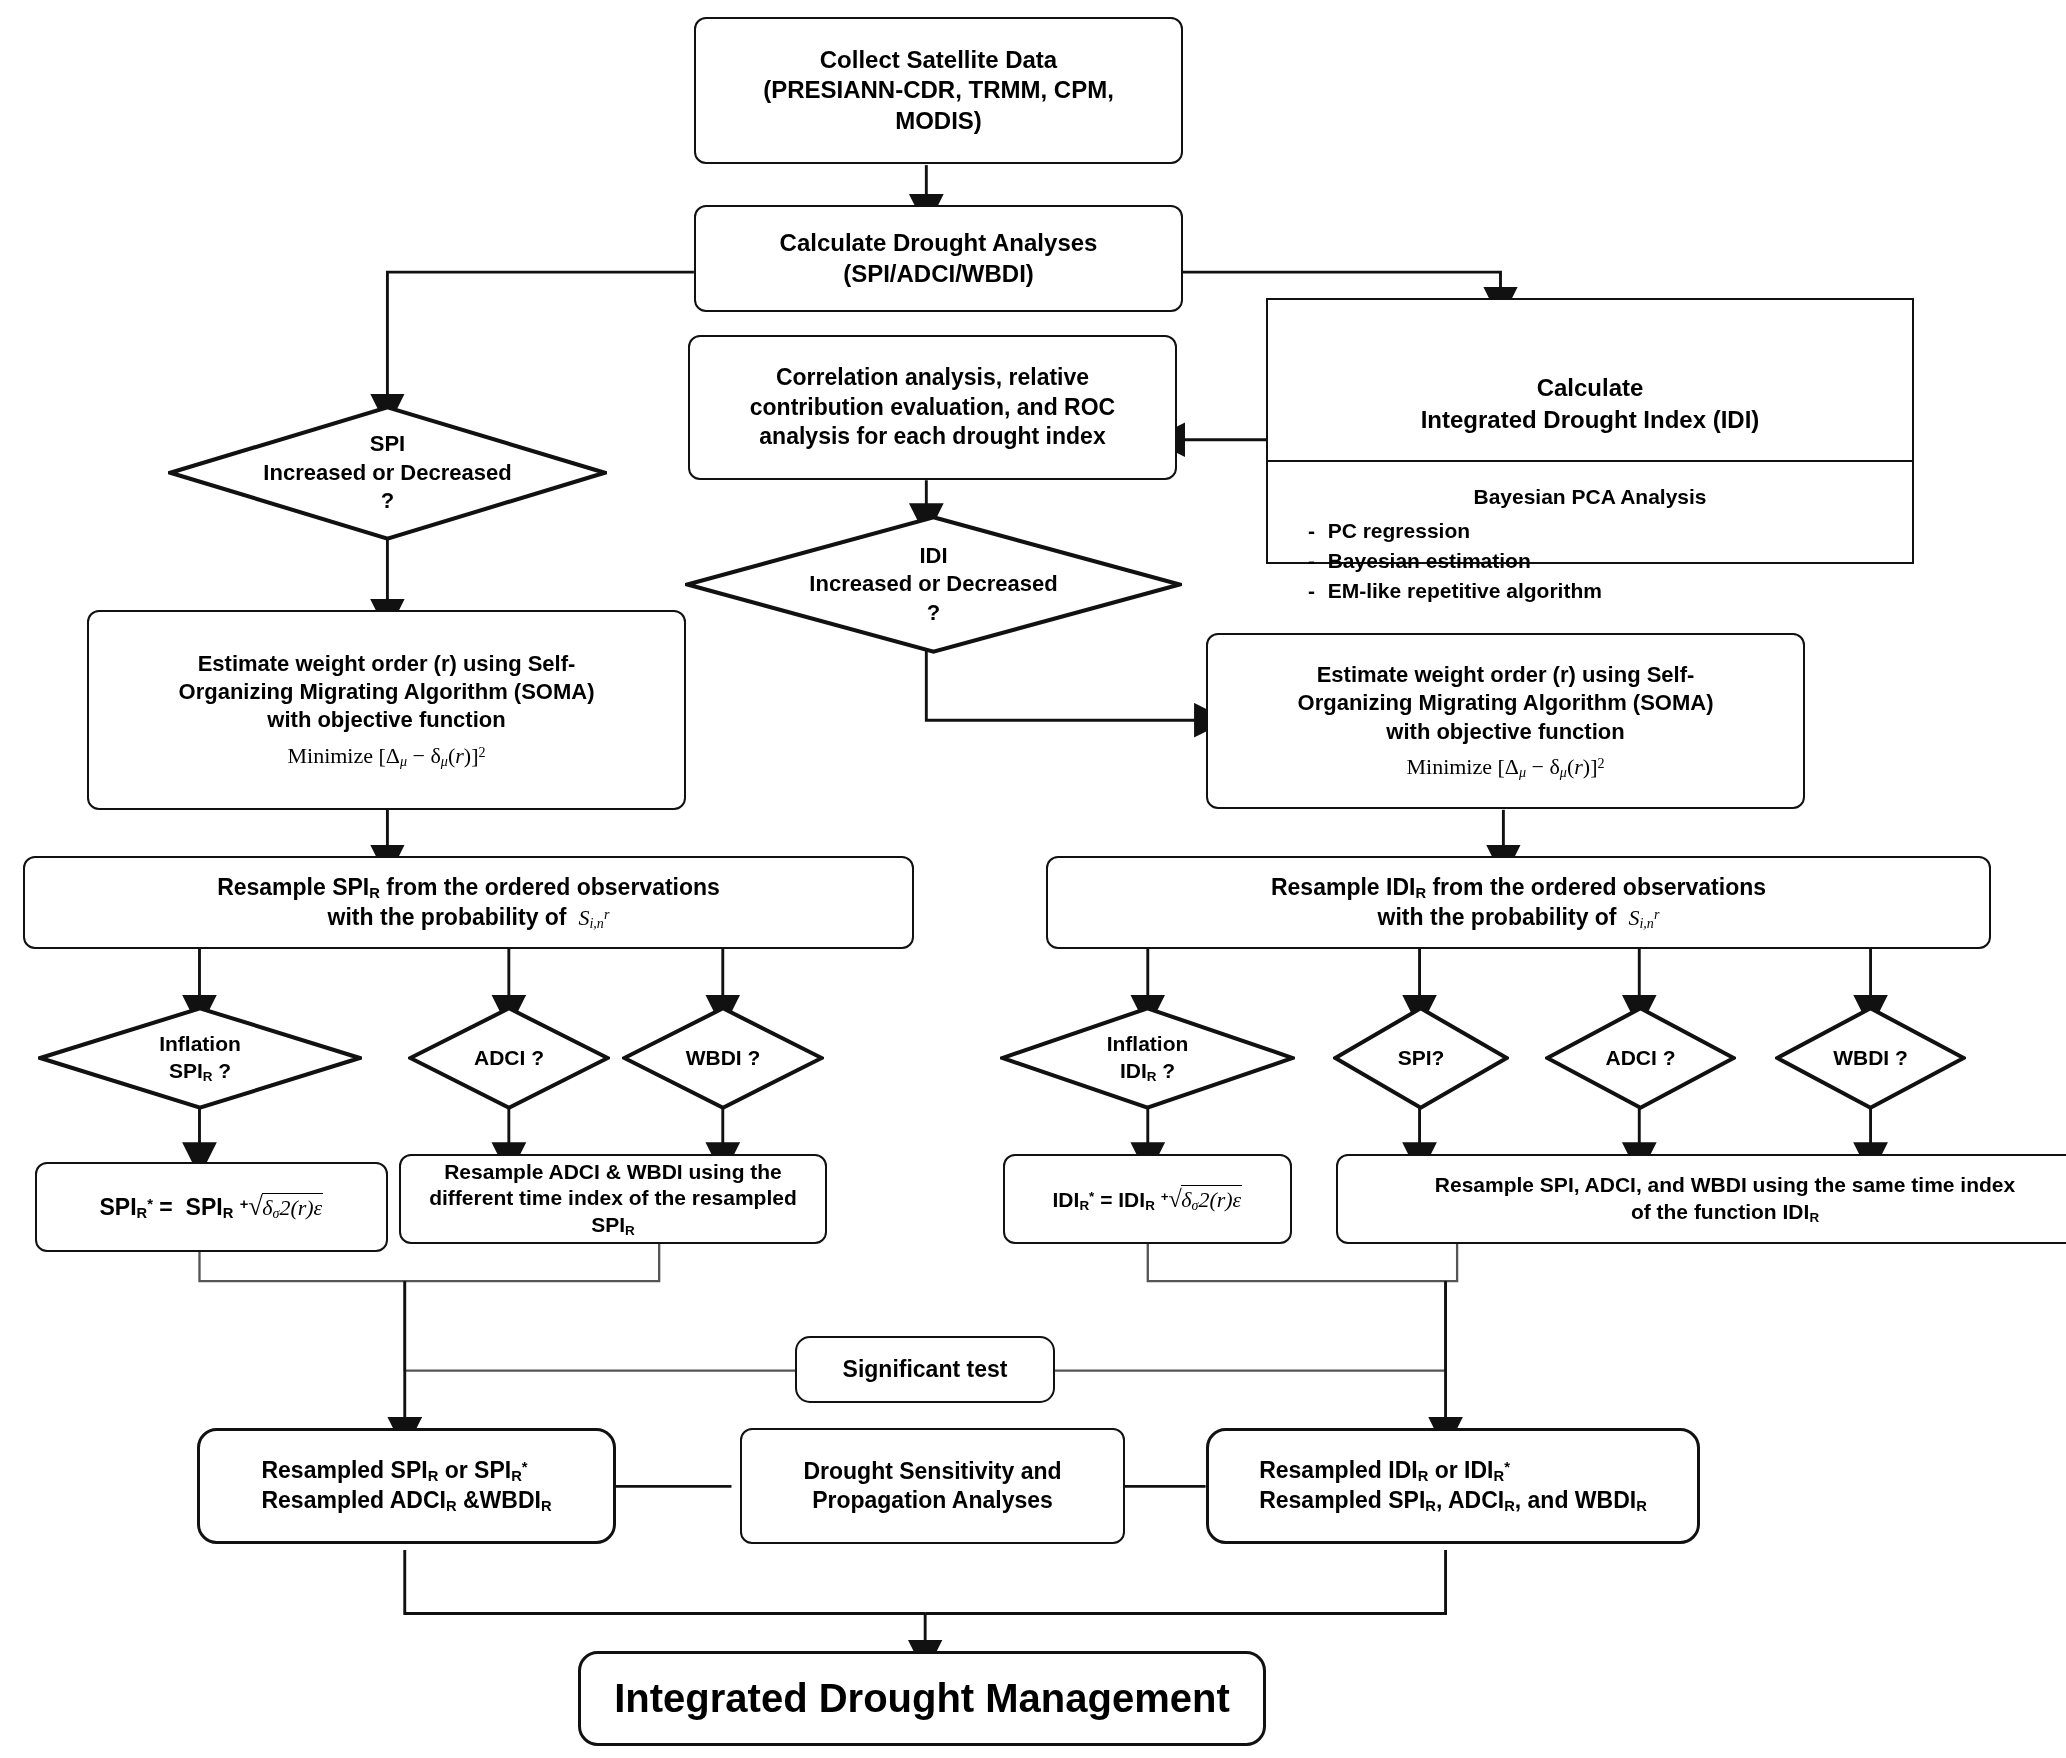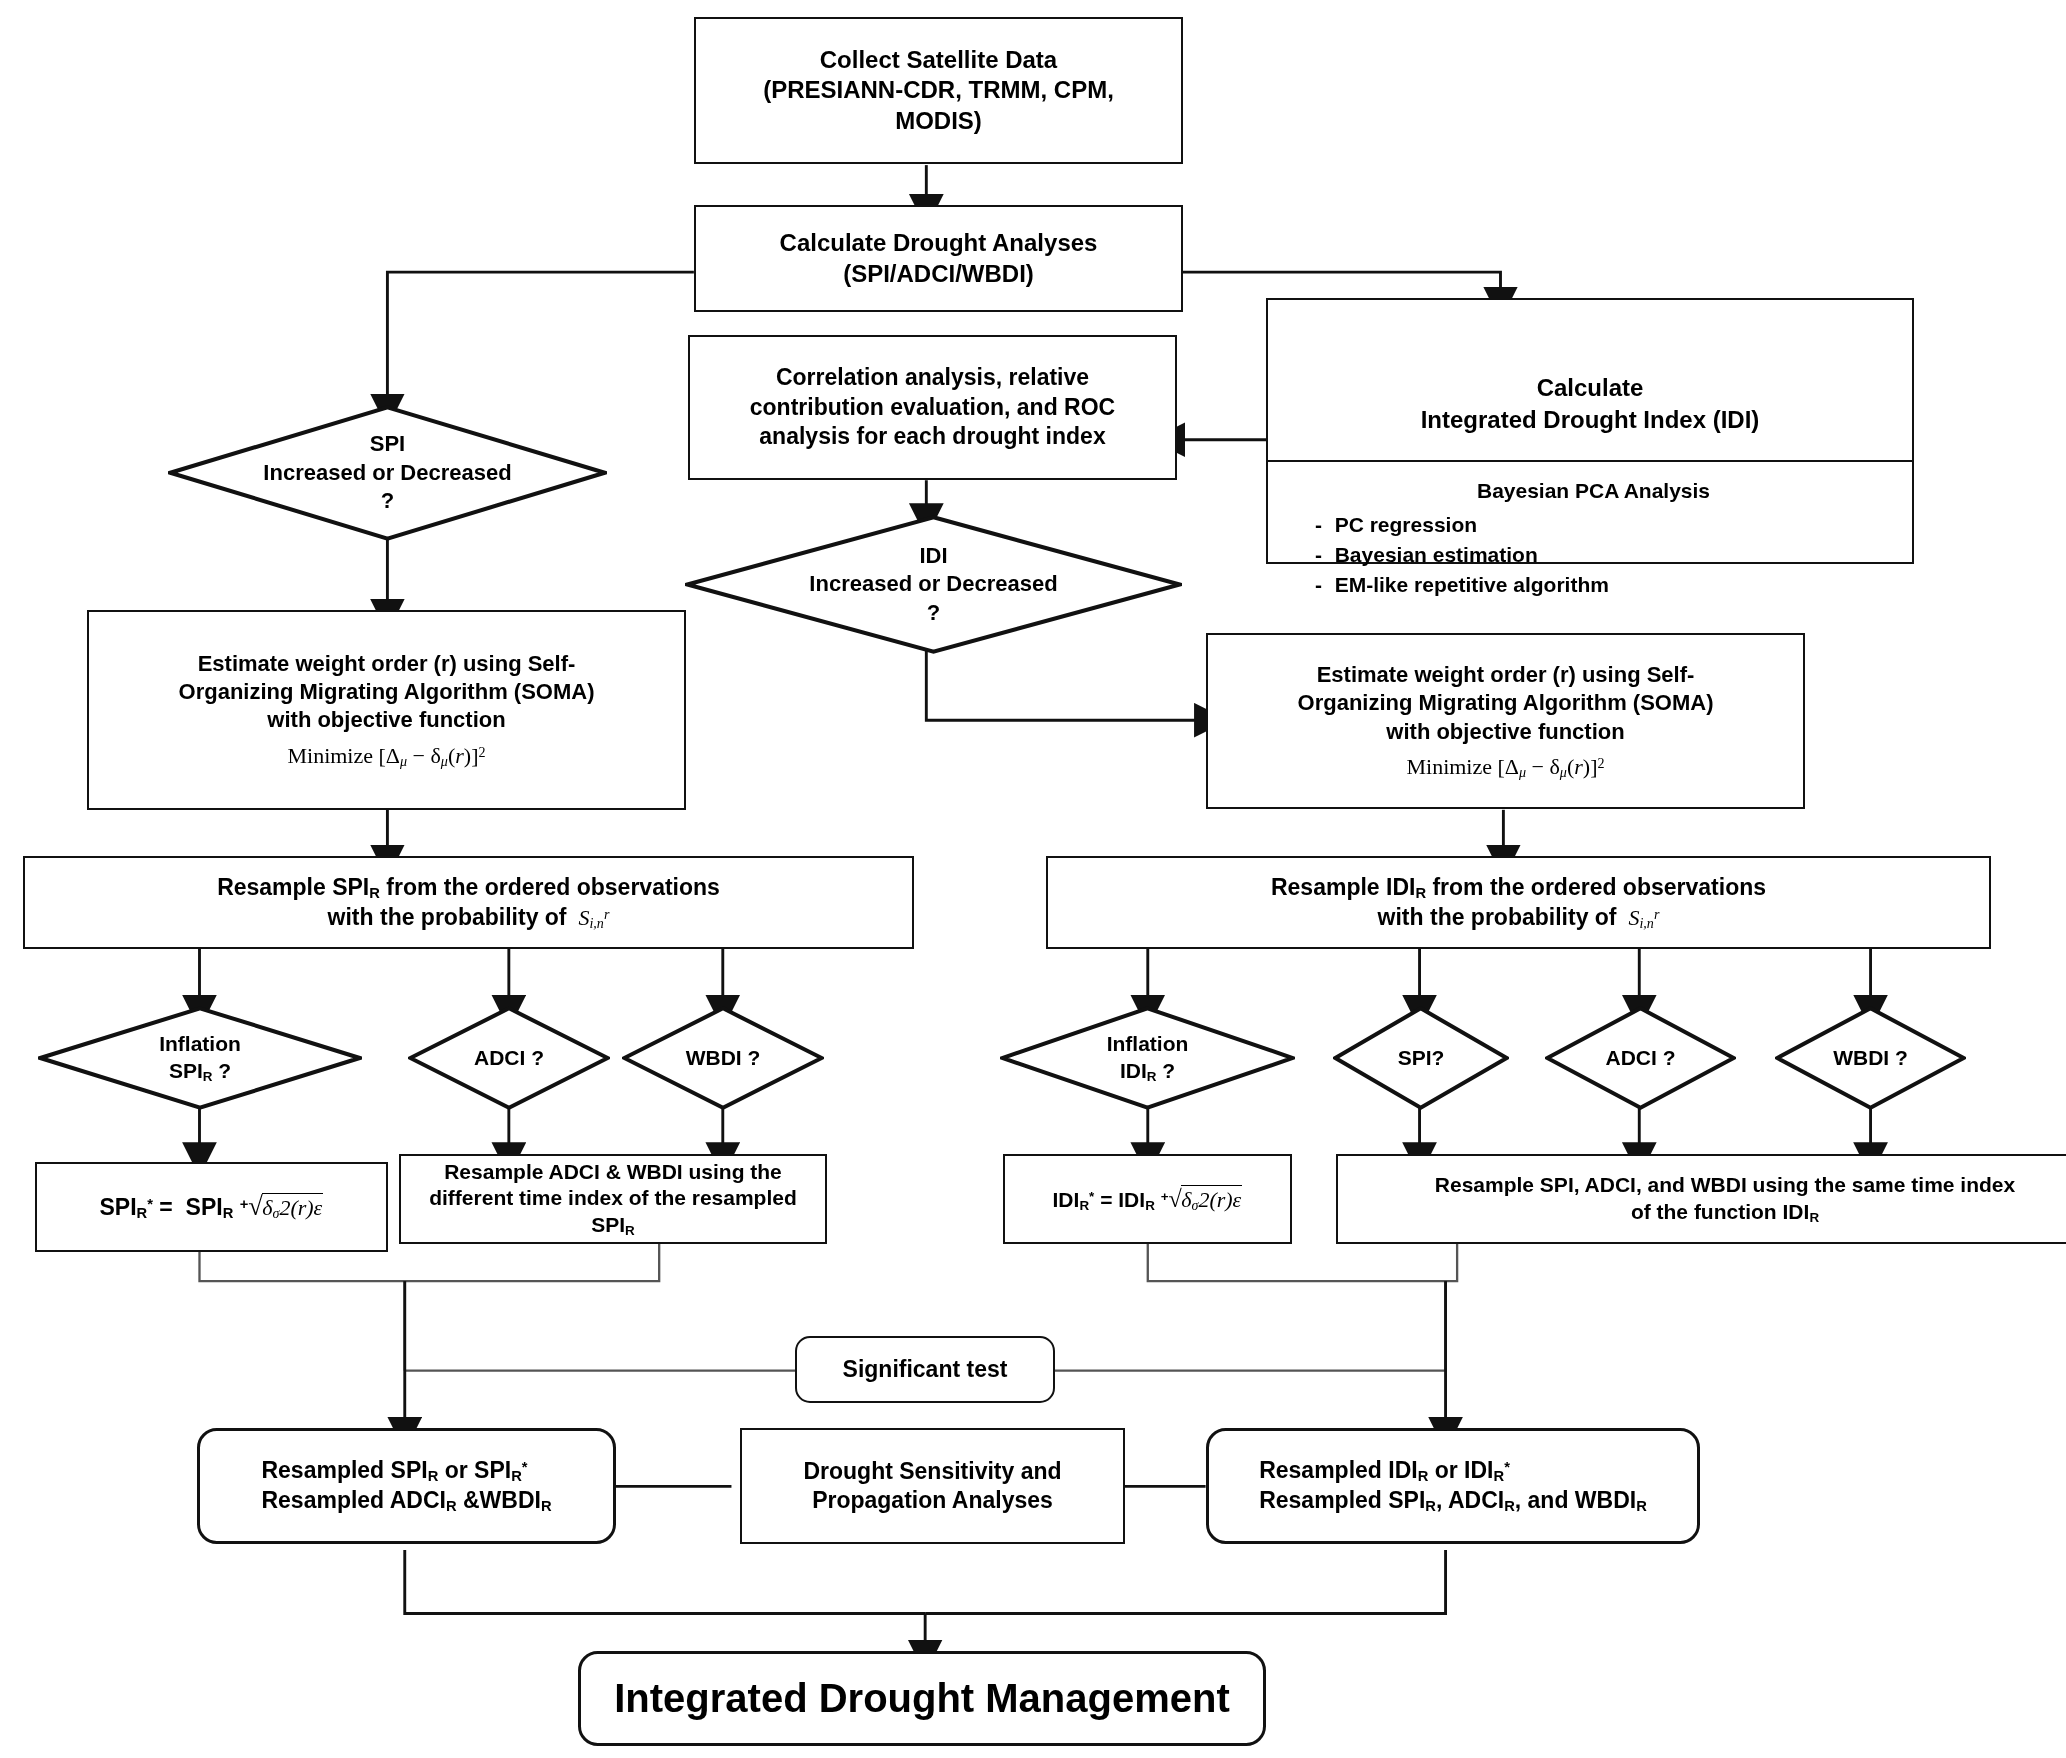--- a/index.html
+++ b/index.html
@@ -1,21 +1,21 @@
 <!DOCTYPE html>
 <html style="font-size:9.3px"><head>
 <meta charset="utf-8">
 <style>
   html,body{margin:0;padding:0;background:#ffffff;}
   body{font-family:"Liberation Sans", sans-serif;color:#000;}
   #stage{position:relative;width:2066px;height:1759px;background:#fff;overflow:hidden;}
   svg#wires{position:absolute;left:0;top:0;width:2066px;height:1759px;pointer-events:none;}
 
   .node{position:absolute;box-sizing:border-box;background:#fff;
-        display:flex;align-items:center;justify-content:center;text-align:center;}
+        display:flex;align-items:center;justify-content:center;text-align:center;border-radius:12px;}
   .rect{border:2.3px solid #111;}
   .round{border:3.5px solid #111;border-radius:19.7px;}
   .node .txt{line-height:1.28;padding:3.5px 8px;font-weight:700;}
 
   
   .diamond{position:absolute;}
   .diamond .dshape{position:absolute;left:0;top:0;width:100%;height:100%;}
   .diamond .dlabel{position:absolute;left:0;top:0;width:100%;height:100%;
       display:flex;align-items:center;justify-content:center;text-align:center;
       font-weight:700;line-height:1.3;}
@@ -31,21 +31,21 @@
   sub{font-size:.64em;vertical-align:-0.22em;}
   sup{font-size:.64em;vertical-align:0.42em;}
   .sqrt{display:inline-block;border-top:1.2px solid #000;padding:0 1.2px 0 0.6px;margin-left:-1.2px;}
   .radsign{display:inline-block;font-size:1.15em;}
   .italic{font-style:italic;font-family:"Liberation Serif",serif;}
 
   
   .idibox{position:absolute;border:2.3px solid #111;background:#fff;box-sizing:border-box;}
   .idibox .head{border-bottom:2.3px solid #111;display:flex;align-items:center;
                 justify-content:center;text-align:center;font-weight:700;line-height:1.3;}
-  .idibox .body{padding:17px 0 0 0;margin-left:7px;}
+  .idibox .body{padding:23px 0 0 0;}
   .idibox .bodytitle{text-align:center;font-weight:700;margin-bottom:10.4px;}
   .idibox ul{list-style:none;margin:0;padding:0 0 0 40px;}
   .idibox li{font-weight:700;margin:5.8px 0;display:flex;gap:12.7px;align-items:baseline;}
   .idibox li .dash{font-weight:700;}
 </style>
 </head>
 <body>
 
 <div id="stage">
 

